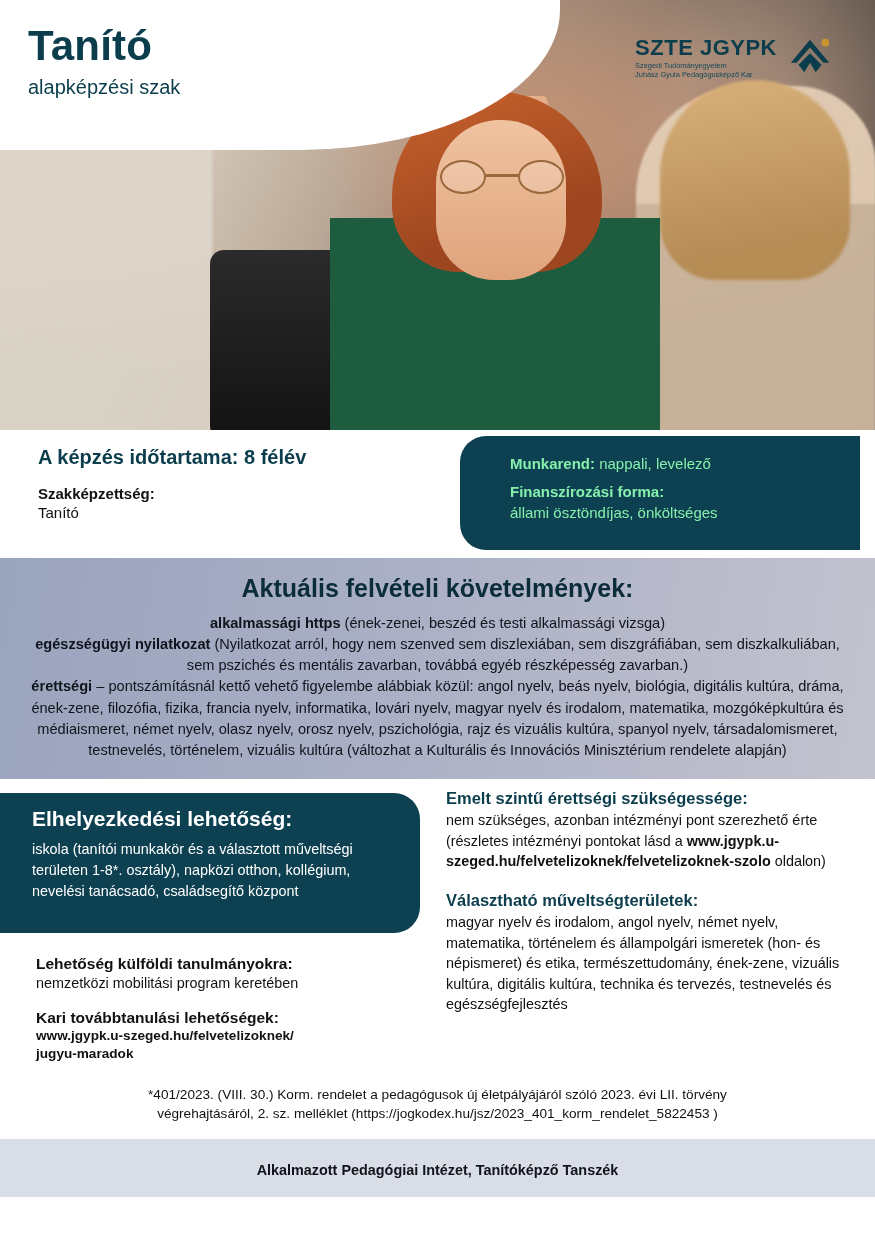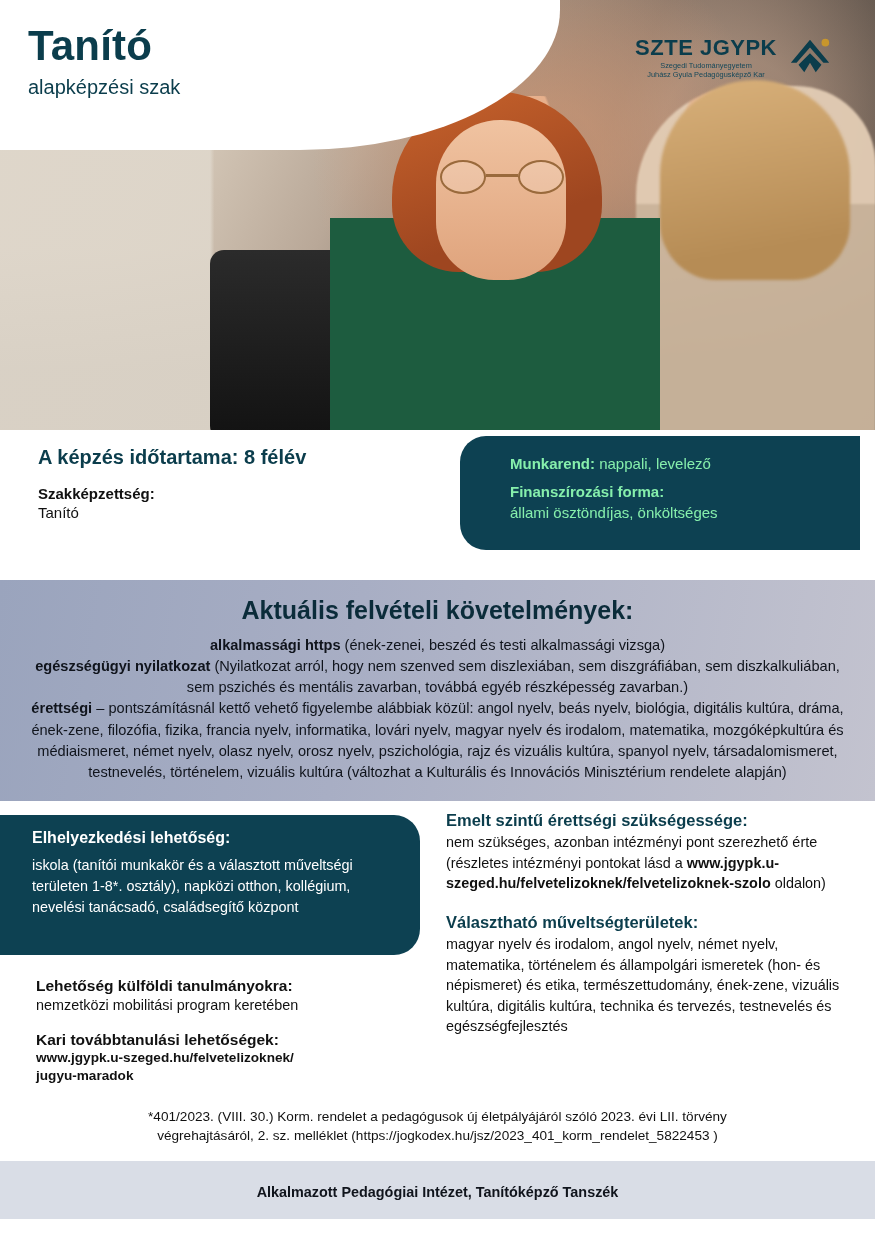--- a/index.html
+++ b/index.html
@@ -136,30 +136,30 @@
     color: #0b3d4c;
   }
   .logo {
     position: absolute;
     right: 42px; top: 34px;
     z-index: 6;
     display: flex;
     align-items: center;
     gap: 10px;
   }
-  .logo-text { text-align: center; color: #0b3d4c; }
+  .logo-text { text-align: left; color: #0b3d4c; }
   .logo-text .big { font-size: 22px; font-weight: 700; letter-spacing: .5px; }
   .logo-text .small { font-size: 7.4px; line-height: 1.25; color: #15485a; }
   .logo-mark { width: 46px; height: 46px; }
 
   
   .info-strip {
     position: relative;
     width: 875px;
-    height: 150px;
+    height: 128px;
     background: #ffffff;
   }
   .info-left {
     position: absolute;
     left: 38px; top: 16px;
     width: 420px;
   }
   .info-left .dur {
     font-size: 20px;
     font-weight: 700;
@@ -221,21 +221,21 @@
   .job-card {
     position: absolute;
     left: 0; top: 14px;
     width: 420px; height: 140px;
     background: #0d4152;
     color: #ffffff;
     border-radius: 0 26px 26px 0;
     padding: 14px 30px 0 32px;
   }
   .job-card h3 {
-    font-size: 16px;
+    font-size: 21px;
     font-weight: 700;
     margin-bottom: 8px;
   }
   .job-card p { font-size: 14.4px; line-height: 1.46; }
 
   .left-col {
     position: absolute;
     left: 36px; top: 176px;
     width: 390px;
   }

